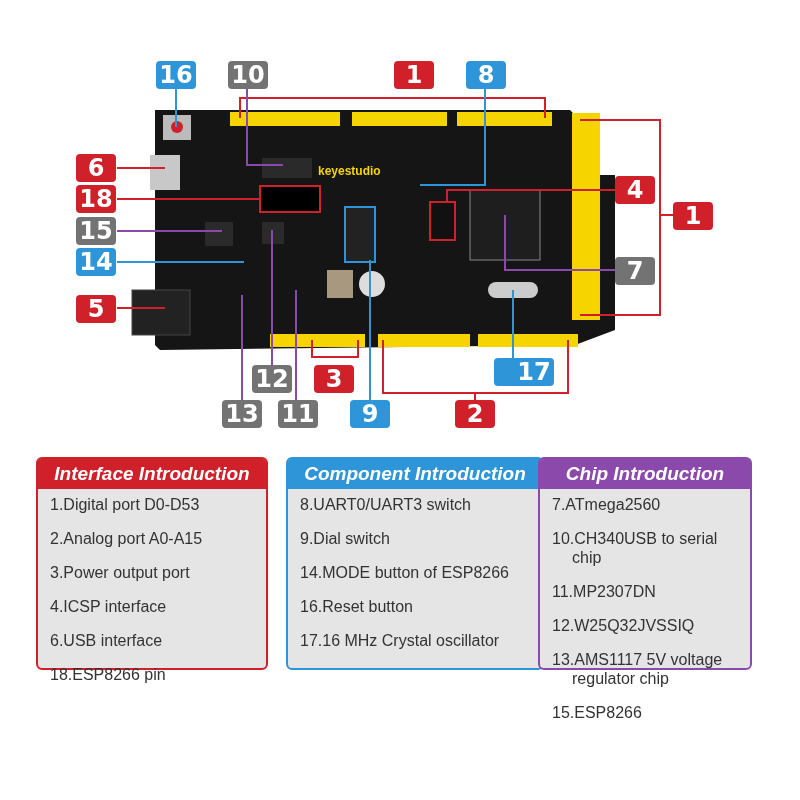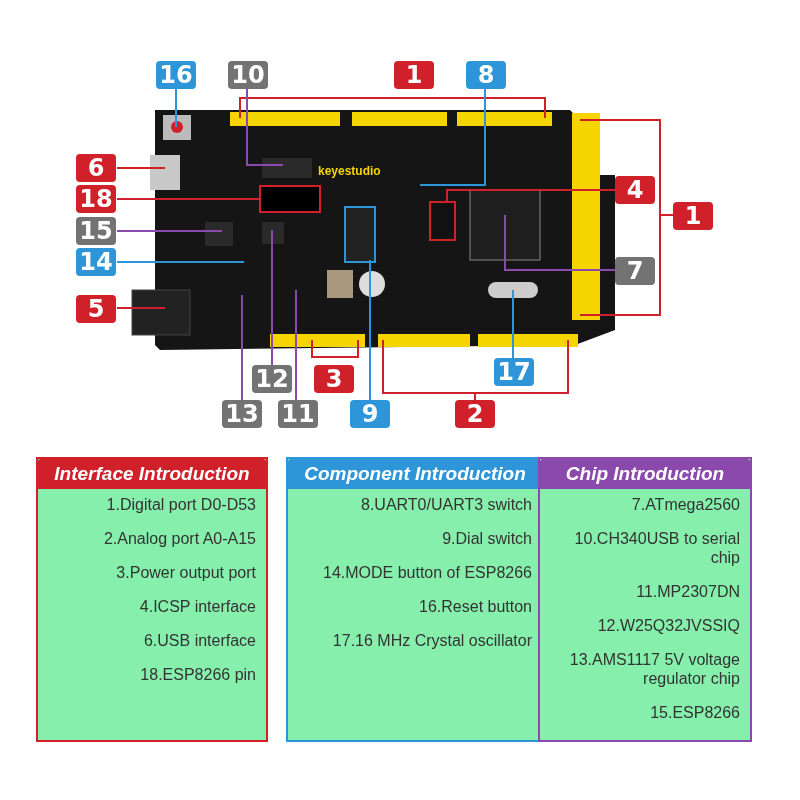--- a/index.html
+++ b/index.html
@@ -2,24 +2,24 @@
 <html><head>
 <meta charset="utf-8">
 <style>
   html, body { margin: 0; padding: 0; background: #ffffff; }
   body { width: 800px; height: 800px; position: relative; overflow: hidden; font-family: "Liberation Sans", sans-serif; }
   #diagram { position: absolute; left: 0; top: 0; width: 800px; height: 440px; }
   .tag { position: absolute; width: 40px; height: 28px; border-radius: 4px; color: #fff; font-family: "DejaVu Sans", sans-serif; font-weight: bold; font-size: 24px; line-height: 28px; text-align: center; }
   .tag.red { background: #d0202a; }
   .tag.blue { background: #2e96d8; }
   .tag.purple { background: #737373; }
-  .panel { position: absolute; top: 457px; height: 285px; background: #86efac; border: 2px solid; border-radius: 0; box-sizing: border-box; }
+  .panel { position: absolute; top: 457px; height: 213px; background: #e5e5e5; border: 2px solid; border-radius: 6px; box-sizing: border-box; }
   .panel .hdr { height: 30px; color: #fff; font-weight: bold; font-style: italic; font-size: 19px; line-height: 30px; text-align: center; border-radius: 3px 3px 0 0; }
   .panel ul { list-style: none; margin: 0; padding: 6px 10px 0 12px; }
-  .panel li { font-size: 16px; color: #333; line-height: 19px; margin-bottom: 15px; padding-left: 20px; text-indent: -20px; text-align: right; }
+  .panel li { font-size: 16px; color: #333; line-height: 19px; margin-bottom: 15px; padding-left: 20px; text-indent: -20px; }
   #panel-interface { left: 36px; width: 232px; border-color: #d0202a; }
   #panel-interface .hdr { background: #d0202a; }
   #panel-component { left: 286px; width: 258px; border-color: #2e96d8; }
   #panel-component .hdr { background: #2e96d8; }
   #panel-chip { left: 538px; width: 214px; border-color: #8b4aab; }
   #panel-chip .hdr { background: #8b4aab; }
 </style>
 </head>
 <body>
 
@@ -87,21 +87,21 @@
   <div class="tag red" style="left:76px;top:154px;">6</div>
   <div class="tag red" style="left:76px;top:185px;">18</div>
   <div class="tag red" style="left:615px;top:176px;">4</div>
   <div class="tag red" style="left:673px;top:202px;">1</div>
   <div class="tag purple" style="left:76px;top:217px;">15</div>
   <div class="tag blue" style="left:76px;top:248px;">14</div>
   <div class="tag purple" style="left:615px;top:257px;">7</div>
   <div class="tag red" style="left:76px;top:295px;">5</div>
   <div class="tag purple" style="left:252px;top:365px;">12</div>
   <div class="tag red" style="left:314px;top:365px;">3</div>
-  <div class="tag blue" style="left:494px;top:358px;">17</div>
+  <div class="tag blue" style="left:494px;top:358px;padding-left:20px;">17</div>
   <div class="tag purple" style="left:222px;top:400px;">13</div>
   <div class="tag purple" style="left:278px;top:400px;">11</div>
   <div class="tag blue" style="left:350px;top:400px;">9</div>
   <div class="tag red" style="left:455px;top:400px;">2</div>
 </div>
 
 <div class="panel" id="panel-interface">
   <div class="hdr">Interface Introduction</div>
   <ul>
     <li>1.Digital port D0-D53</li>

